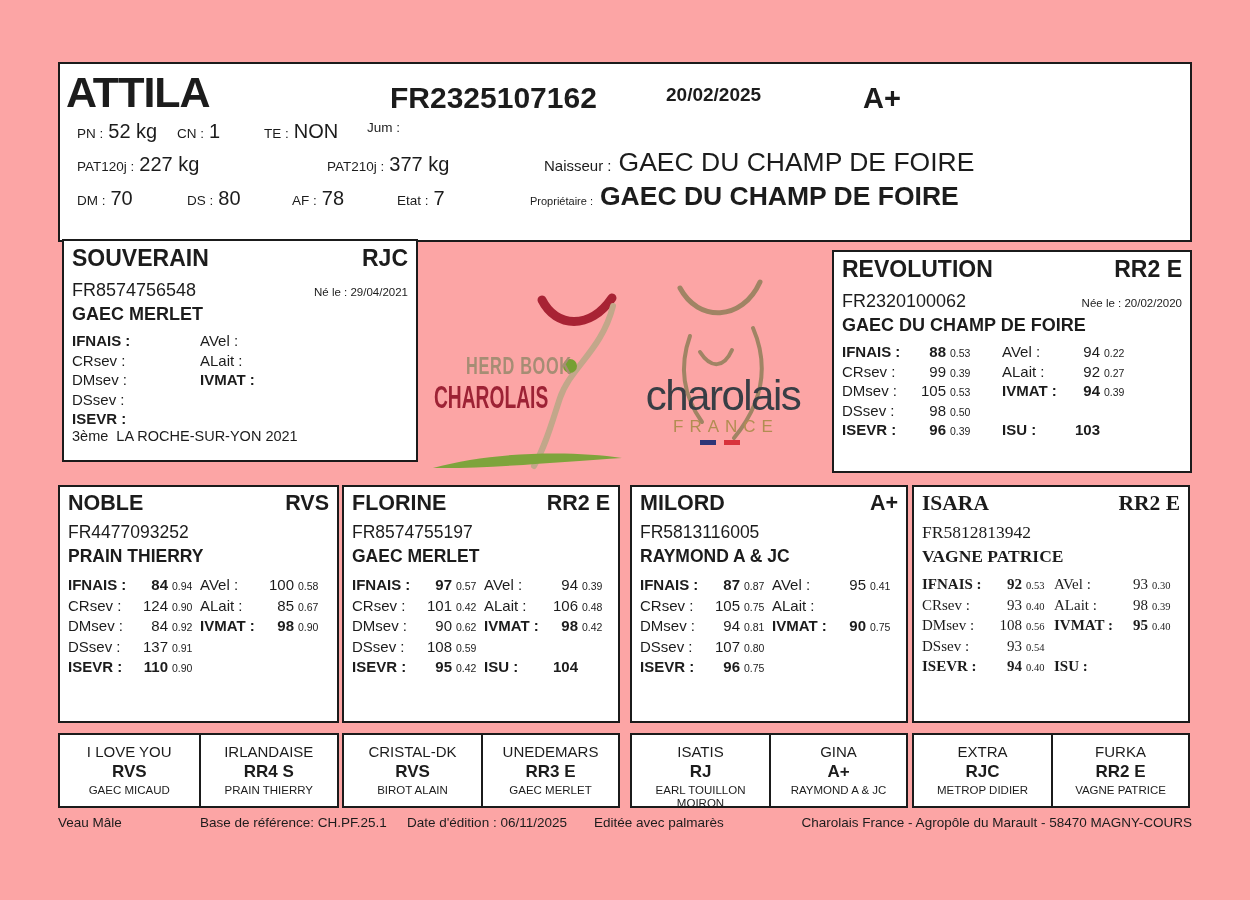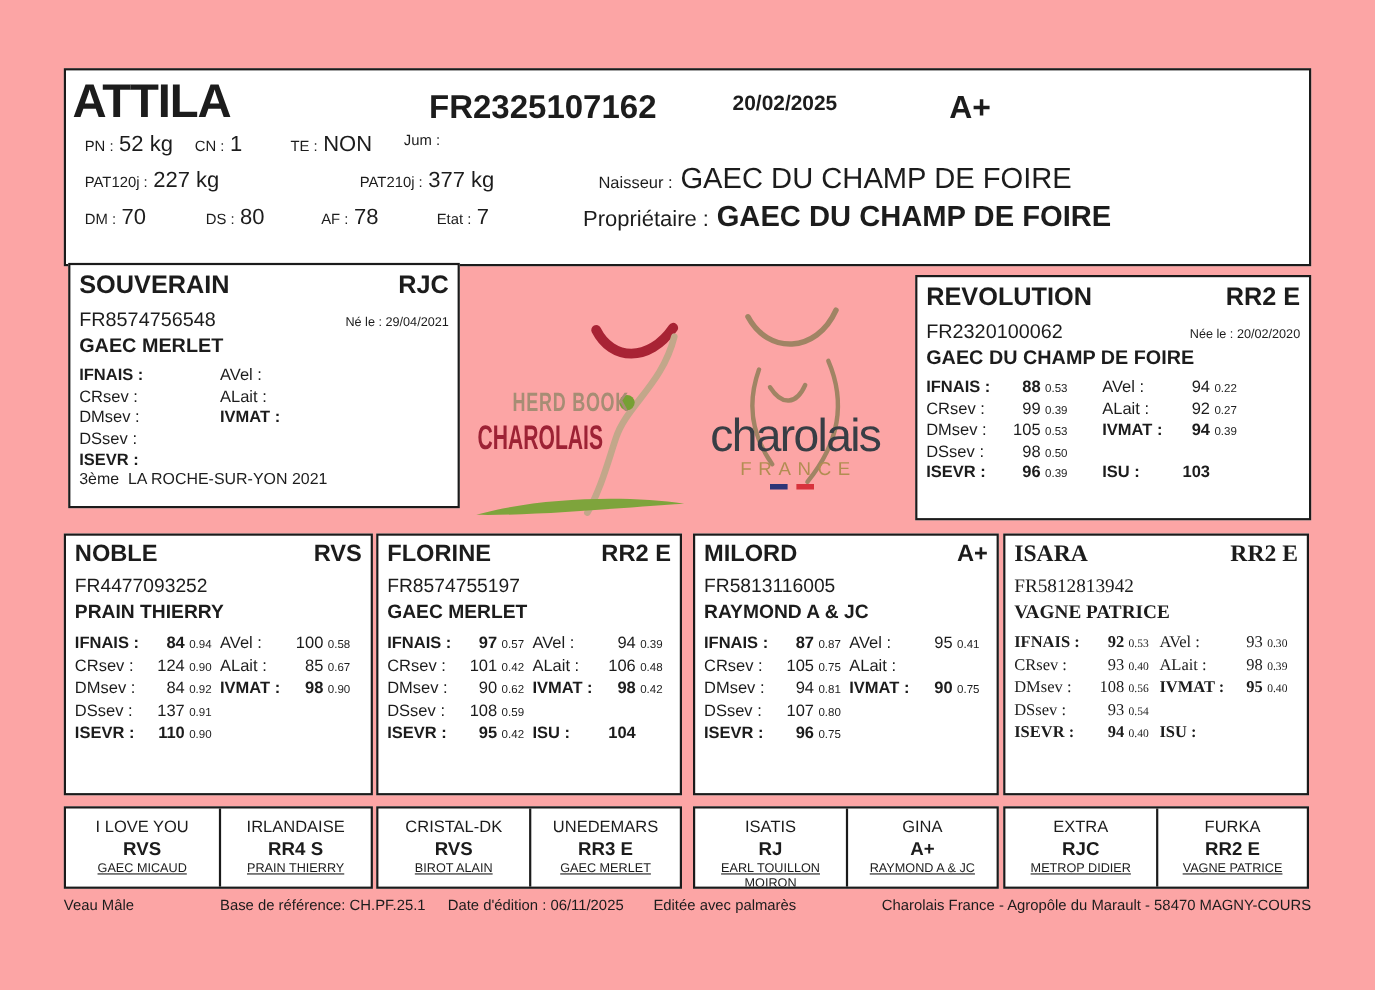--- a/index.html
+++ b/index.html
@@ -47,21 +47,21 @@
   .gp .ilab         { width:62px; }
   .gp .ilab-r       { width:56px; }
   .gp .ival         { width:38px; }
 
   
   .ggp-pair { display:flex; }
   .ggp-cell { flex:1 1 50%; text-align:center; padding-top:8px; overflow:hidden; }
   .ggp-cell + .ggp-cell { border-left:2px solid #1b1b1b; }
   .ggp-name    { font-size:15px; line-height:17px; }
   .ggp-qual    { font-size:17px; font-weight:bold; line-height:19px; margin-top:2px; }
-  .ggp-breeder { font-size:11.5px; line-height:13px; margin-top:3px; padding:0 4px;text-decoration:underline; }
+  .ggp-breeder { font-size:11.5px; line-height:13px; margin-top:3px; padding:0 4px; }
 
   
   .f-item { position:absolute; top:815px; font-size:13.5px; white-space:nowrap; }
 
   svg { position:absolute; }
   svg text { font-family:"Liberation Sans", sans-serif; }
 </style>
 </head>
 <body>
 
@@ -113,21 +113,21 @@
     </div>
     <div class="h-field" style="left:232px; top:123px;">
       <span class="h-lbl">AF :</span>
       <span class="h-val">78</span>
     </div>
     <div class="h-field" style="left:337px; top:123px;">
       <span class="h-lbl">Etat :</span>
       <span class="h-val">7</span>
     </div>
     <div class="h-field" style="left:470px; top:117px;">
-      <span class="h-lbl" style="font-size:20px;">Propriétaire :</span>
+      <span class="h-lbl" style="font-size:11px;">Propriétaire :</span>
       <span class="h-bigb">GAEC DU CHAMP DE FOIRE</span>
     </div>
   </div>
 
   <div class="box pcard" style="left:62px; top:239px; width:356px; height:223px;">
     <div class="card-head">
       <span class="card-name">SOUVERAIN</span>
       <span class="card-qual">RJC</span>
     </div>
     <div class="card-idrow">

